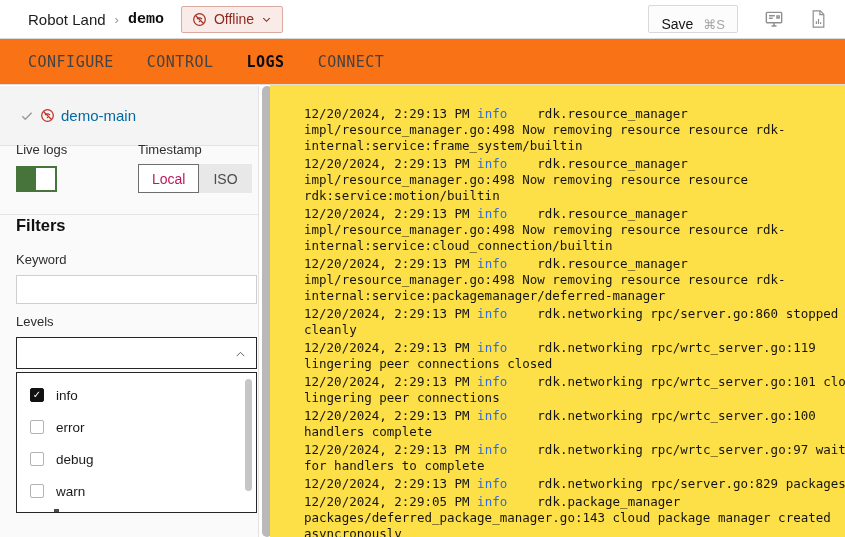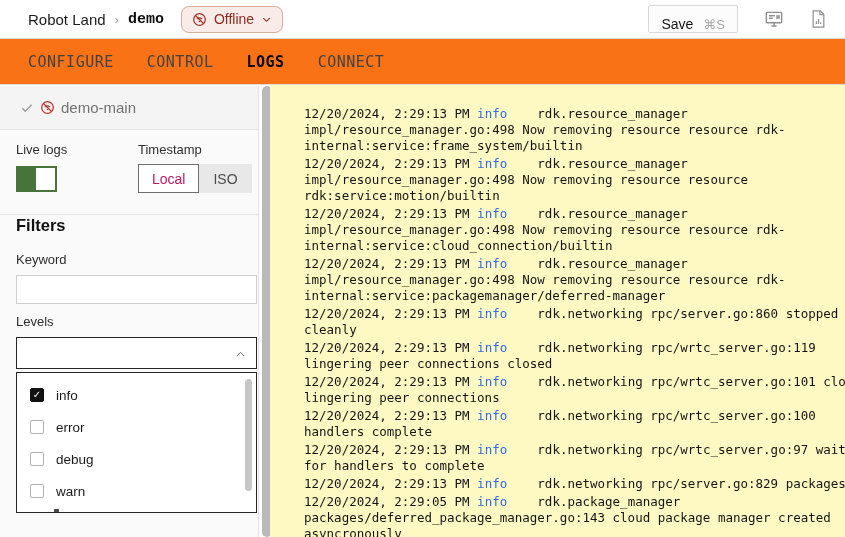--- a/index.html
+++ b/index.html
@@ -13,44 +13,44 @@
   svg { display:block; }
 
   
   .header { position:absolute; top:0; left:0; right:0; height:38px; background:#fff;
             display:flex; align-items:center; padding:0 18px 0 28px; }
   .breadcrumb { display:flex; align-items:center; gap:9px; font-size:15px; }
   .crumb-parent { color:#1c1c1c; }
   .crumb-sep { color:#9a9a9a; font-size:13px; }
   .crumb-current { font-weight:bold; color:#0e0e0e;font-family:Liberation Mono, monospace; }
   .offline-pill { margin-left:17px; display:flex; align-items:center; gap:7px;
-                  background:#f9ebe8; border:1px solid #dcab9f; border-radius:8px;
+                  background:#f9ebe8; border:1px solid #dcab9f; border-radius:2px;
                   height:27px; padding:0 10px; color:#8f2a1f; font-size:14px; cursor:pointer; }
   .header-right { margin-left:auto; display:flex; align-items:center; }
   .save-btn { display:flex; align-items:flex-end; gap:10px; border:1px solid #d9d9d9;
               background:#fcfcfc; border-radius:2px; height:28px; padding:0 12px;
               font-size:14px; color:#141414; cursor:pointer; }
   .save-shortcut { color:#a6a6a6; font-size:13px; }
   .hdr-icon { margin-left:26px; cursor:pointer; }
 
   
   .tabbar { position:absolute; top:38px; left:0; right:0; height:47px; background:#f97316;
             border-top:1px solid #d8d8d8; border-bottom:1px solid #dedede;
             display:flex; align-items:center; gap:33px; padding-left:28px;
             font-family:"DejaVu Sans Mono", monospace; font-size:15px;
             letter-spacing:0.5px; color:#424242; }
   .tab { cursor:pointer; }
   .tab.active { font-weight:bold; color:#0b0b0b; }
 
   
   .sidebar { position:absolute; top:86px; left:0; width:259px; bottom:0;
              background:#fafafa; border-right:1px solid #e3e3e3; }
-  .machine-row { position:absolute; top:0; left:0; right:0; height:44px; background:#f4f4f4;
+  .machine-row { position:absolute; top:0; left:0; right:0; height:60px; background:#f4f4f4;
                  border-bottom:1px solid #e4e4e4; display:flex; align-items:center;
-                 padding-left:20px; gap:6px; font-size:15px; color:#737373; }
+                 padding-left:20px; gap:6px; font-size:15px; color:#0369a1; }
   .controls-section { position:absolute; top:44px; left:0; right:0; height:85px;
                       border-bottom:1px solid #e4e4e4; }
   .ctl-label { position:absolute; font-size:13px; color:#2e2e2e; }
   .toggle { position:absolute; left:16px; top:36px; width:41px; height:26px;
             background:#47743a; border:2px solid #47743a; display:flex; cursor:pointer; }
   .toggle-knob { margin-left:auto; width:19px; height:100%; background:#fff; }
   .segmented { position:absolute; left:138px; top:34px; display:flex; background:#e8e8e8; cursor:pointer; }
   .seg-btn { height:29px; display:flex; align-items:center; padding:0 13px;
              font-size:14px; color:#4c4c4c; border:1px solid transparent; }
   .seg-btn.active { background:#fff; border:1px solid #6e6e6e; color:#be185d; }
@@ -78,21 +78,21 @@
   .dd-scrollbar { position:absolute; right:4px; top:6px; width:7px; height:112px;
                   background:#c6c6c6; border-radius:4px; }
   .dd-sliver { position:absolute; left:37px; bottom:0; width:5px; height:3px; background:#4a4a4a; }
 
   
   .main-scrollbar { position:absolute; left:262px; top:86px; width:10px; height:451px;
                     background:#b9b9b9; border-radius:6px; cursor:pointer; }
 
   
   .log-panel { position:absolute; left:270px; top:85px; right:0; bottom:0;
-               background:#fef9c3; overflow:hidden; }
+               background:#fde047; overflow:hidden; }
   .log-list { position:absolute; left:34px; top:21px; width:77ch;
               font-family:"DejaVu Sans Mono", monospace; font-size:12.5px;
               line-height:16px; color:#141414; }
   .log-entry { white-space:pre-wrap; margin-bottom:2px; }
   .log-level { color:#2f6be0; }
 </style>
 </head>
 <body>
 
 <div class="header">

